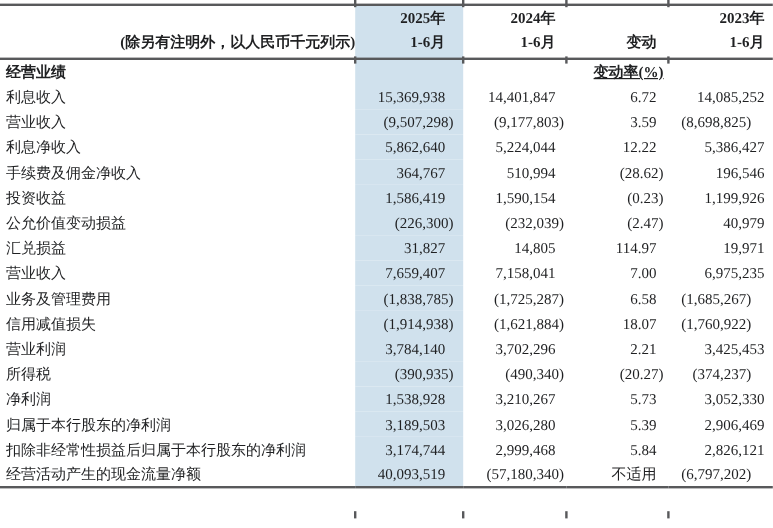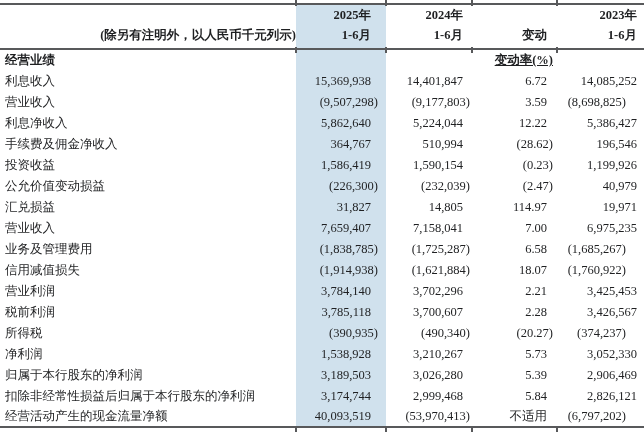--- a/index.html
+++ b/index.html
@@ -158,27 +158,20 @@
         <td class="num c2023 neg">(1,760,922)</td>
       </tr>
       <tr>
         <td class="lbl">营业利润</td>
         <td class="num c2025">3,784,140</td>
         <td class="num c2024">3,702,296</td>
         <td class="num cvar">2.21</td>
         <td class="num c2023">3,425,453</td>
       </tr>
       <tr>
-        <td class="lbl">税前利润</td>
-        <td class="num c2025">3,785,118</td>
-        <td class="num c2024">3,700,607</td>
-        <td class="num cvar">2.28</td>
-        <td class="num c2023">3,426,567</td>
-      </tr>
-      <tr>
         <td class="lbl">所得税</td>
         <td class="num c2025 neg">(390,935)</td>
         <td class="num c2024 neg">(490,340)</td>
         <td class="num cvar neg">(20.27)</td>
         <td class="num c2023 neg">(374,237)</td>
       </tr>
       <tr>
         <td class="lbl">净利润</td>
         <td class="num c2025">1,538,928</td>
         <td class="num c2024">3,210,267</td>
@@ -195,21 +188,21 @@
       <tr>
         <td class="lbl">扣除非经常性损益后归属于本行股东的净利润</td>
         <td class="num c2025">3,174,744</td>
         <td class="num c2024">2,999,468</td>
         <td class="num cvar">5.84</td>
         <td class="num c2023">2,826,121</td>
       </tr>
       <tr class="last">
         <td class="lbl">经营活动产生的现金流量净额</td>
         <td class="num c2025">40,093,519</td>
-        <td class="num c2024 neg">(53,970,413)</td>
+        <td class="num c2024 neg">(57,180,340)</td>
         <td class="num cvar">不适用</td>
         <td class="num c2023 neg">(6,797,202)</td>
       </tr>
     </tbody>
   </table>
 
   <div class="tick" style="left:295px;top:0px"></div>
   <div class="tick" style="left:385px;top:0px"></div>
   <div class="tick" style="left:471px;top:0px"></div>
   <div class="tick" style="left:556px;top:0px"></div>

